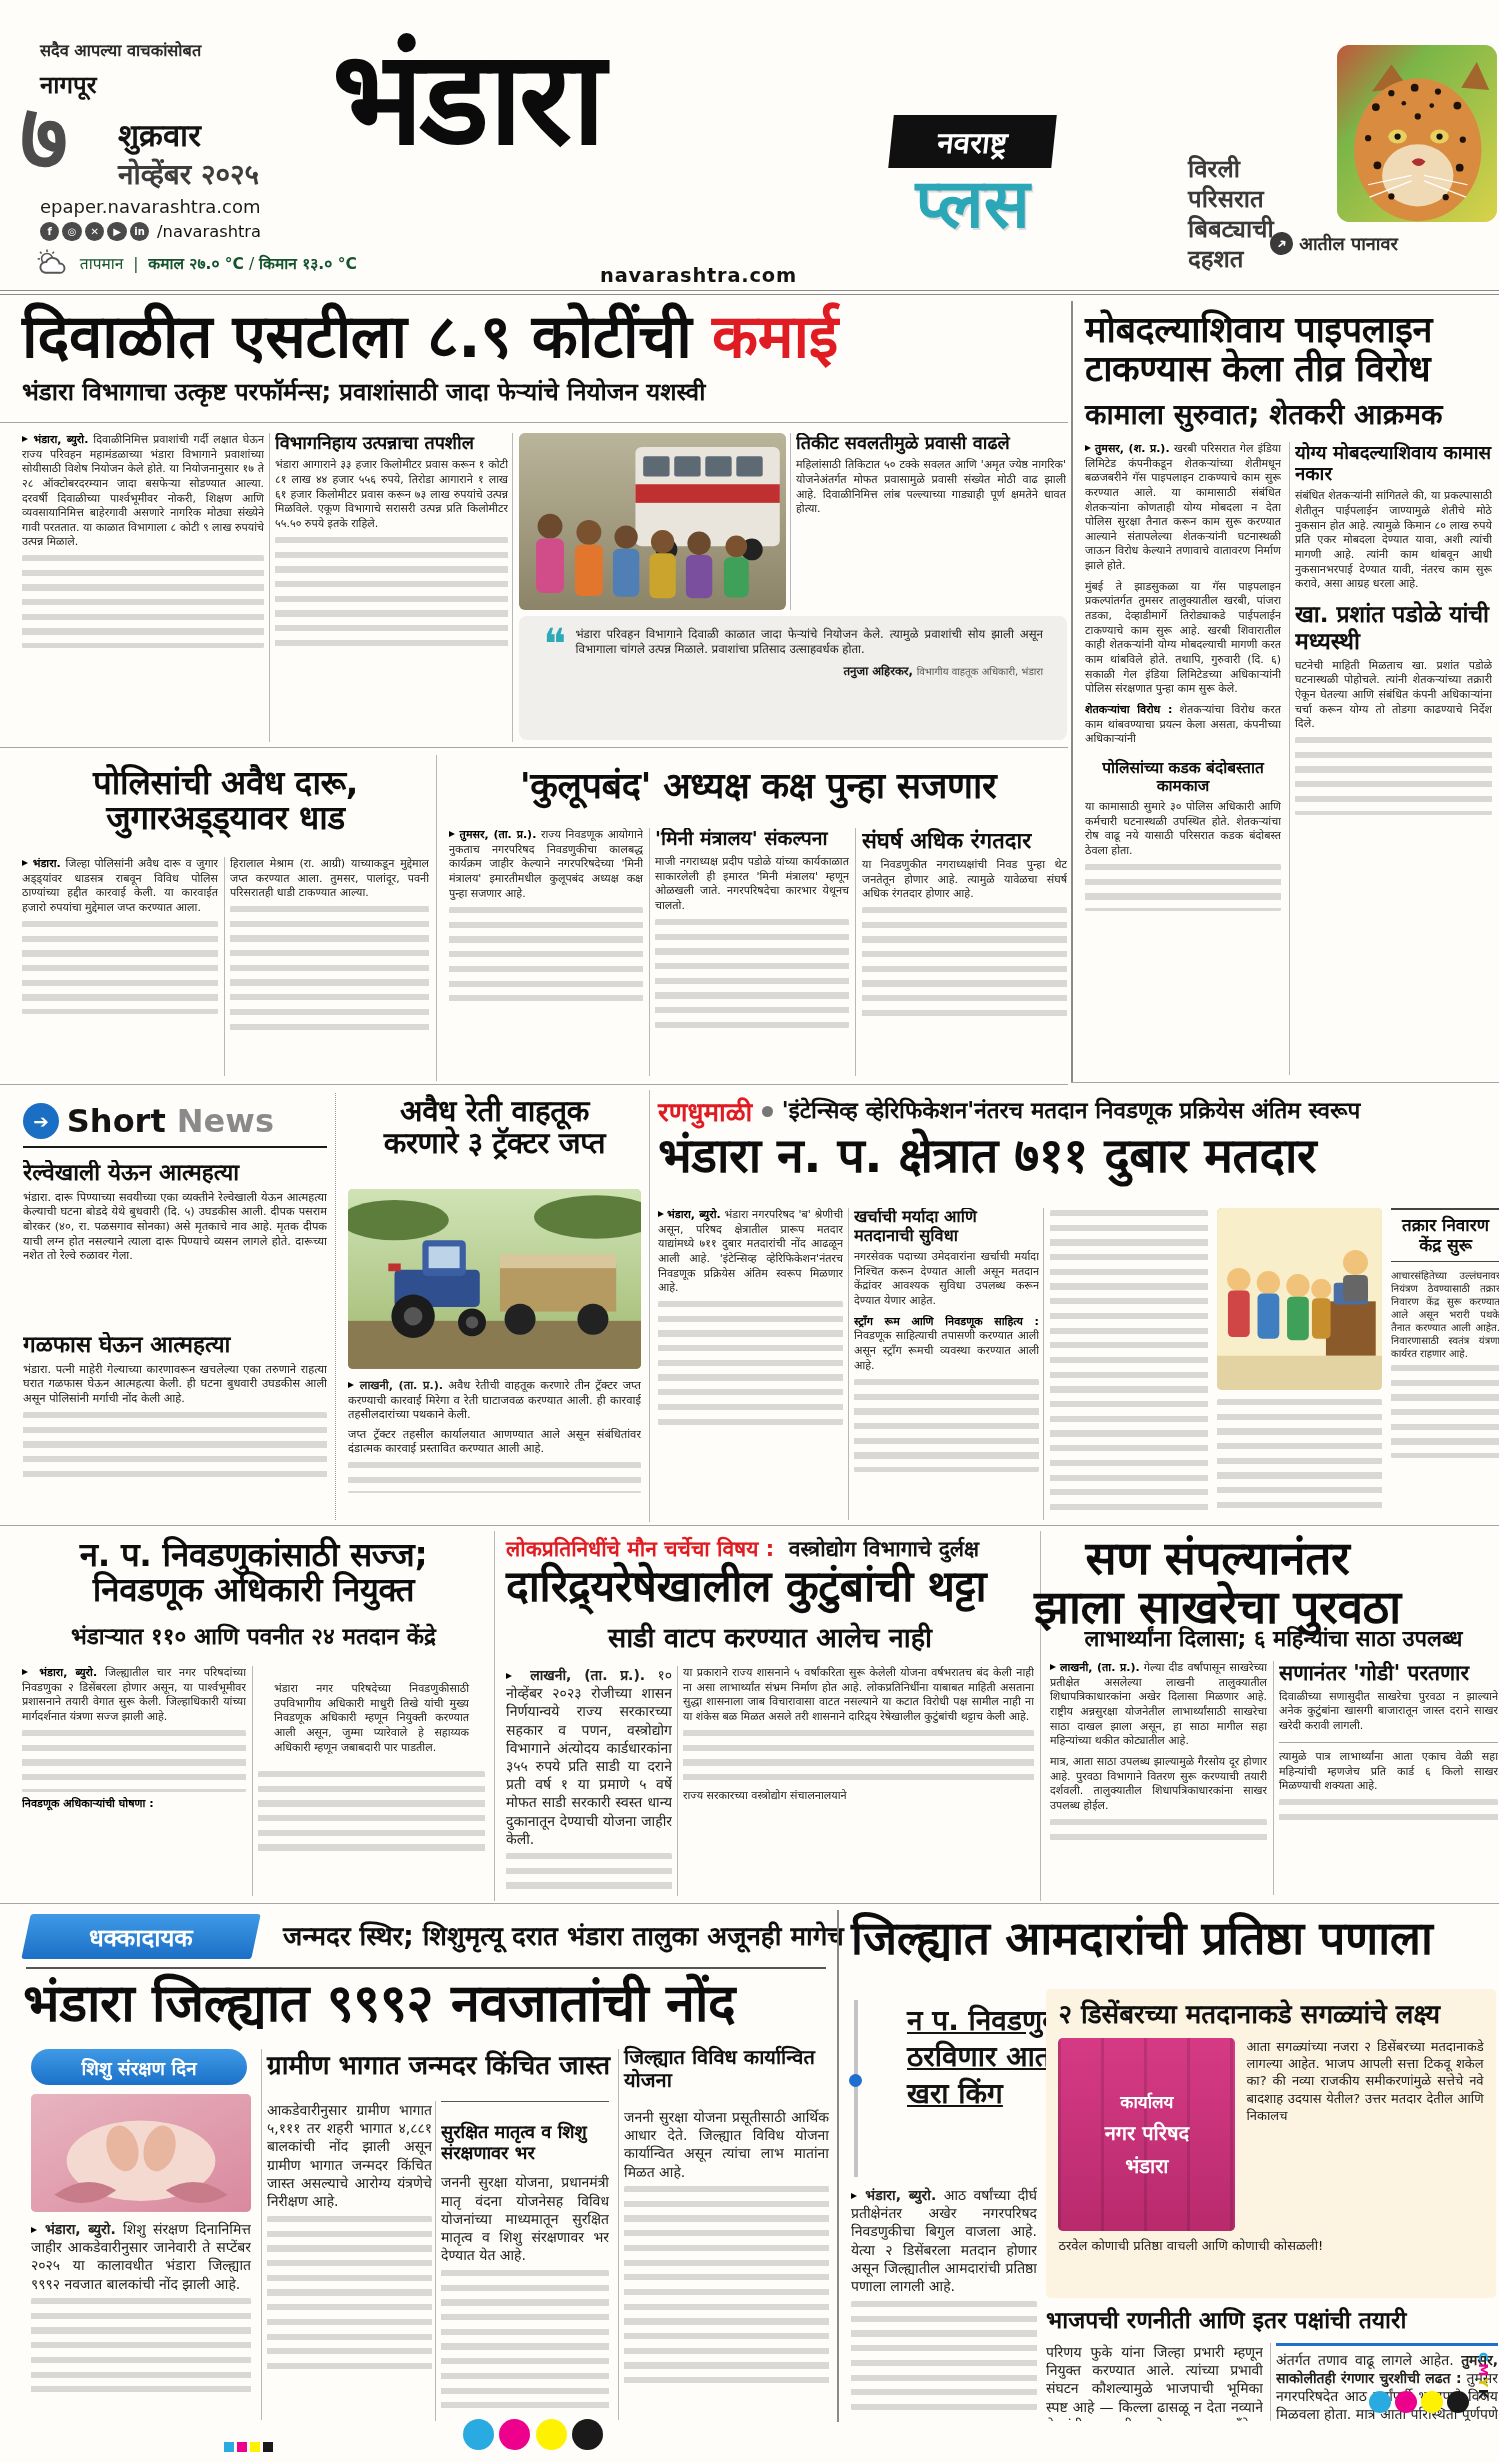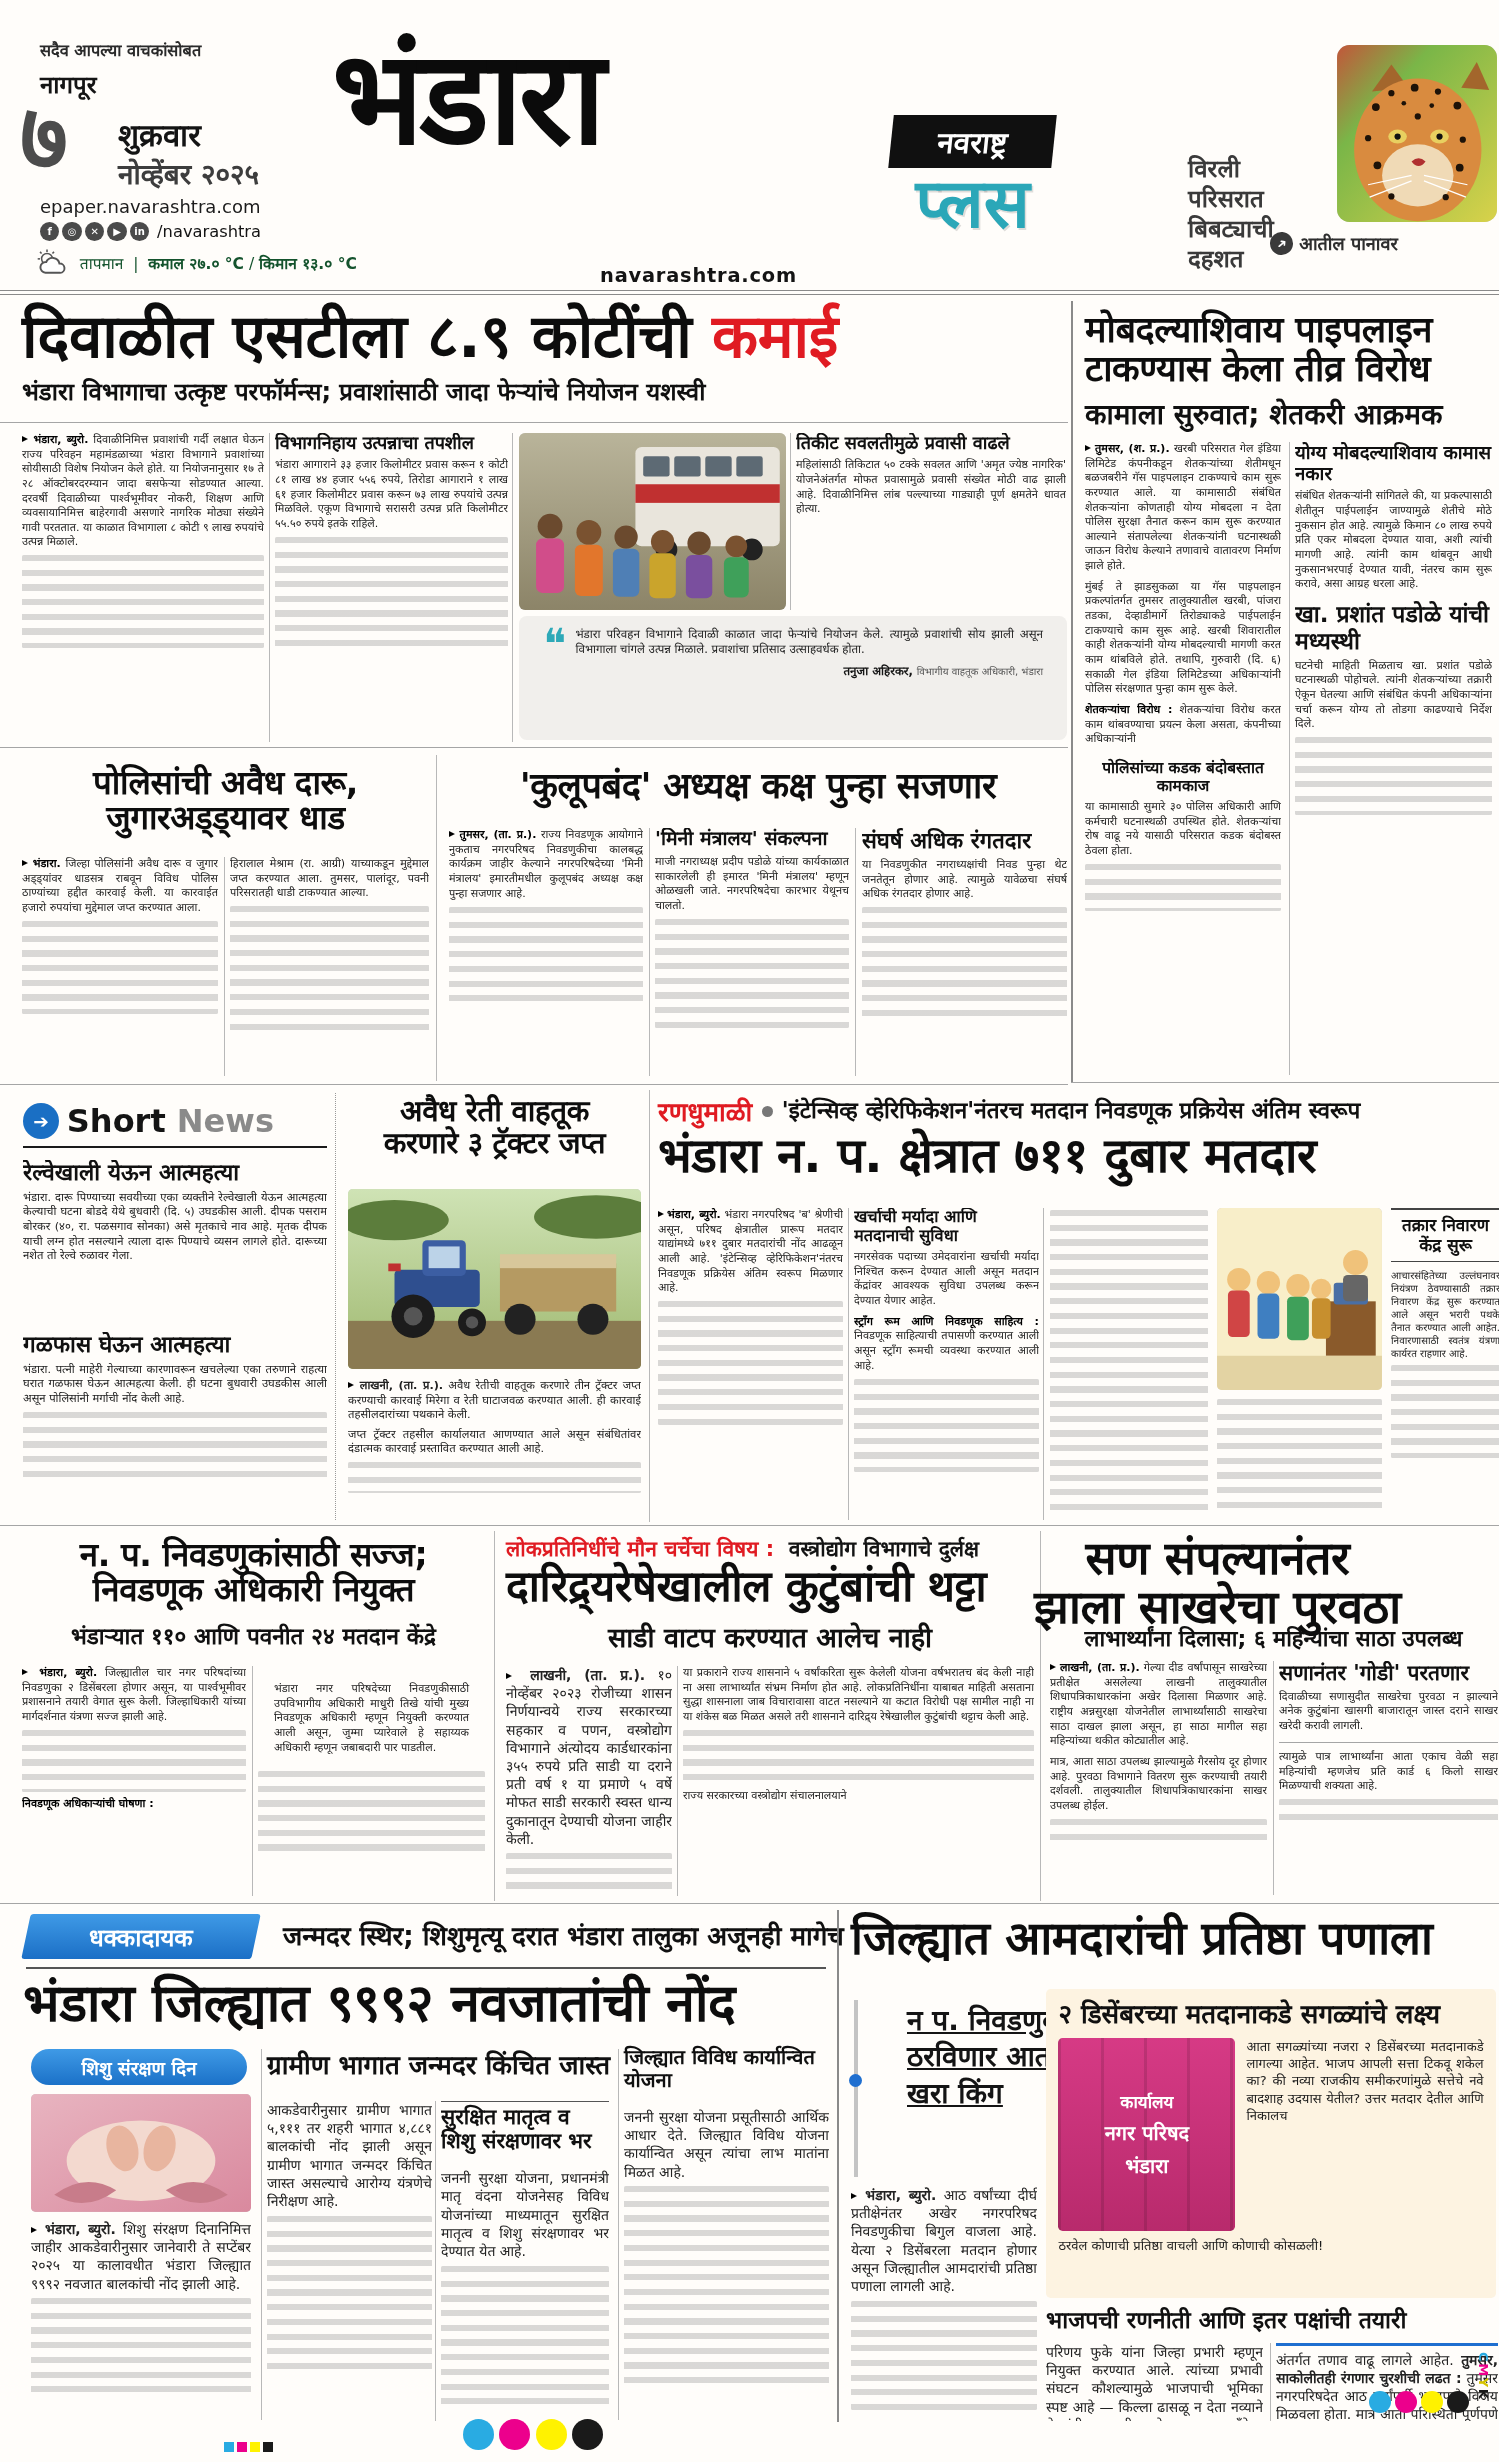--- a/index.html
+++ b/index.html
@@ -438,21 +438,21 @@
     <p class="sm" style="margin:0;"><span class="tri"></span><b>भंडारा, ब्युरो.</b> <span>शिशु संरक्षण दिनानिमित्त जाहीर आकडेवारीनुसार जानेवारी ते सप्टेंबर २०२५ या कालावधीत भंडारा जिल्ह्यात ९९९२ नवजात बालकांची नोंद झाली आहे.</span></p>
     <div class="fill" style="height:101px;"></div>
   </div>
   <div class="abs sh" style="left:267px;top:2051px;width:345px;font-size:26px;">ग्रामीण भागात जन्मदर किंचित जास्त</div>
   <div class="abs sh" style="left:624px;top:2046px;width:205px;font-size:20px;">जिल्ह्यात विविध कार्यान्वित योजना</div>
   <div class="abs" style="left:267px;top:2101px;width:165px;height:320px;overflow:hidden;">
     <p class="sm" style="margin:0;">आकडेवारीनुसार ग्रामीण भागात ५,१११ तर शहरी भागात ४,८८१ बालकांची नोंद झाली असून ग्रामीण भागात जन्मदर किंचित जास्त असल्याचे आरोग्य यंत्रणेचे निरीक्षण आहे.</p>
     <div class="fill" style="height:155px;"></div>
   </div>
   <div class="abs" style="left:441px;top:2101px;width:168px;height:320px;overflow:hidden;">
-    <div class="sh" style="font-size:21px;margin-bottom:16px;border-top:1.6px solid #555;padding-top:3px;">सुरक्षित मातृत्व व शिशु संरक्षणावर भर</div>
+    <div class="sh" style="font-size:18px;margin-bottom:10px;border-top:1.6px solid #555;padding-top:20px;">सुरक्षित मातृत्व व शिशु संरक्षणावर भर</div>
     <p class="sm" style="margin:0;">जननी सुरक्षा योजना, प्रधानमंत्री मातृ वंदना योजनेसह विविध योजनांच्या माध्यमातून सुरक्षित मातृत्व व शिशु संरक्षणावर भर देण्यात येत आहे.</p>
     <div class="fill" style="height:140px;"></div>
   </div>
   <div class="abs" style="left:624px;top:2108px;width:205px;height:312px;overflow:hidden;">
     <p class="sm" style="margin:0;">जननी सुरक्षा योजना प्रसूतीसाठी आर्थिक आधार देते. जिल्ह्यात विविध योजना कार्यान्वित असून त्यांचा लाभ मातांना मिळत आहे.</p>
     <div class="fill" style="height:202px;"></div>
   </div>
   <div class="abs vr" style="left:261px;top:2049px;height:371px;"></div>
   <div class="abs vr" style="left:435px;top:2101px;height:320px;"></div>
   <div class="abs vr" style="left:618px;top:2049px;height:371px;"></div>

